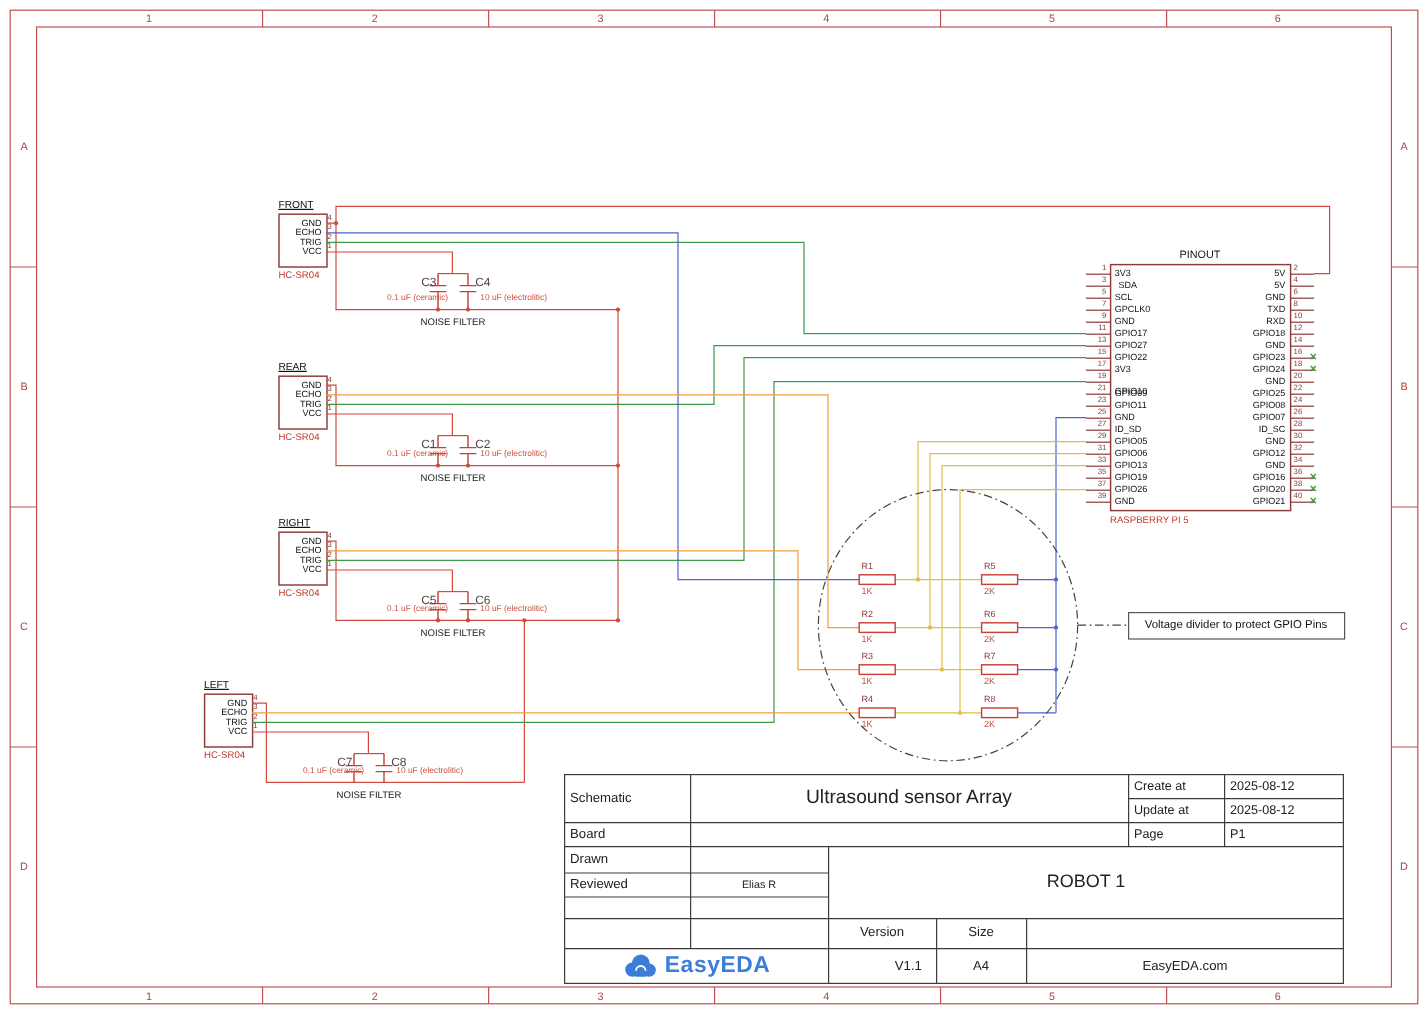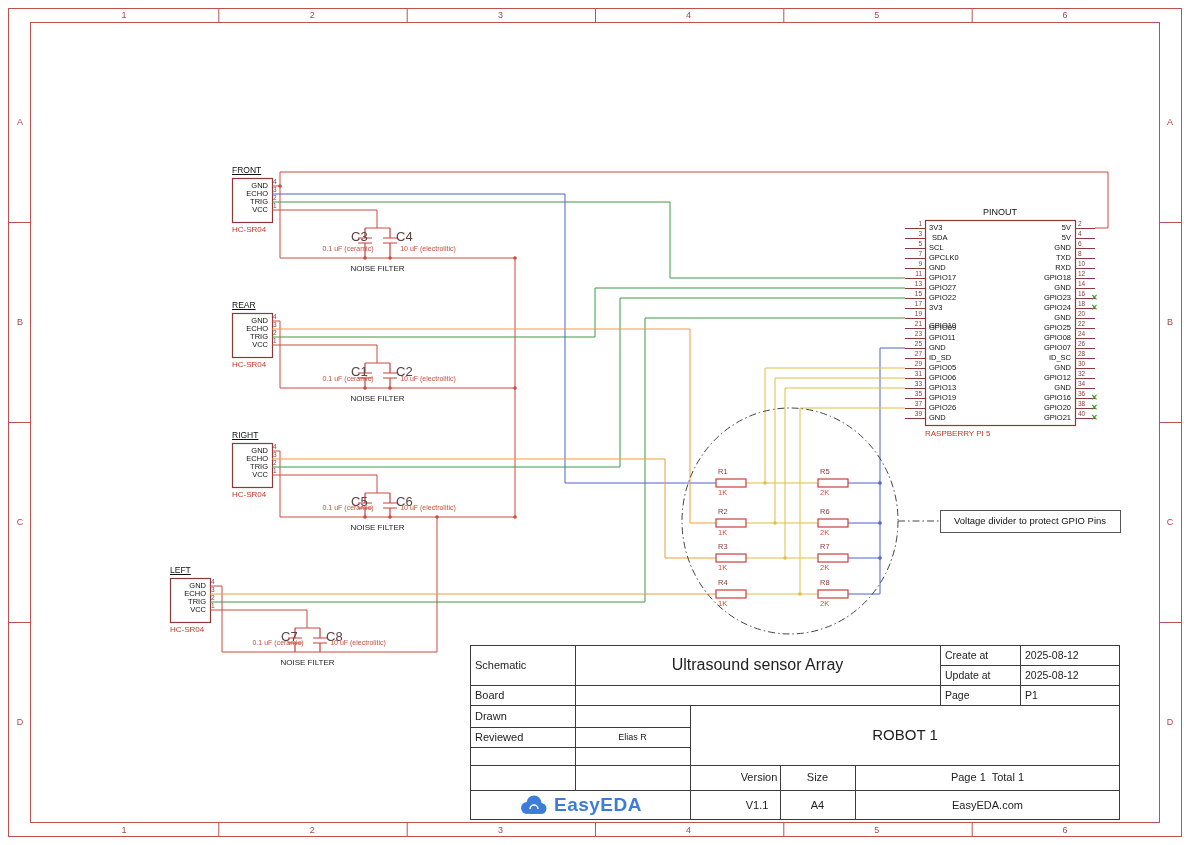--- a/index.html
+++ b/index.html
@@ -8,21 +8,21 @@
   #draw{position:absolute;left:0;top:0;}
   .txt{position:absolute;font-family:"Liberation Sans",sans-serif;white-space:nowrap;color:#1a1a1a;line-height:1.15;}
   .c{text-align:center;}
   .pre{white-space:pre;}
   .pinlbl{font-size:7.5px;color:#101010;}
   .pinnum{font-size:6.5px;color:#8b3a3a;}
   .sensname{font-size:8.5px;color:#111;text-decoration:underline;}
   .partname{font-size:8px;color:#c0392b;}
   .resname{font-size:7.5px;color:#8b3a3a;}
   .resval{font-size:7.5px;color:#c8503c;text-align:right;}
-  .capname{font-size:13px;color:#5a4040;}
+  .capname{font-size:10px;color:#5a4040;}
   .capval{font-size:7px;color:#c8503c;}
   .nflbl{font-size:8px;color:#222;}
   .framelbl{font-size:9px;color:#b04343;}
   .stub{position:absolute;height:1px;background:#8b3a3a;}
   .ncx{font-size:8px;font-weight:bold;color:#2f9e2f;}
   .tbl{font-size:11px;color:#222;}
   .logotext{font-size:19px;font-weight:bold;color:#3b7dd8;letter-spacing:.5px;}
 </style>
 </head>
 <body>
@@ -392,23 +392,22 @@
 <div class="txt tbl" style="left:1025px;top:645px;height:20px;line-height:20px;font-size:10.5px;">2025-08-12</div>
 <div class="txt tbl" style="left:945px;top:665px;height:20px;line-height:20px;font-size:10.5px;">Update at</div>
 <div class="txt tbl" style="left:1025px;top:665px;height:20px;line-height:20px;font-size:10.5px;">2025-08-12</div>
 <div class="txt tbl" style="left:475px;top:685px;height:20px;line-height:20px;">Board</div>
 <div class="txt tbl" style="left:945px;top:685px;height:20px;line-height:20px;font-size:10.5px;">Page</div>
 <div class="txt tbl" style="left:1025px;top:685px;height:20px;line-height:20px;font-size:10.5px;">P1</div>
 <div class="txt tbl" style="left:475px;top:705px;height:22px;line-height:22px;">Drawn</div>
 <div class="txt tbl" style="left:475px;top:727px;height:20px;line-height:20px;">Reviewed</div>
 <div class="txt tbl c" style="left:575px;top:727px;width:115px;height:20px;line-height:20px;font-size:9px;">Elias R</div>
 <div class="txt tbl c" style="left:690px;top:705px;width:430px;height:60px;line-height:60px;font-size:15px;">ROBOT 1</div>
-<div class="txt tbl c" style="left:690px;top:765px;width:90px;height:25px;line-height:25px;padding-left:24px;">Version</div>
+<div class="txt tbl c" style="left:690px;top:765px;width:90px;height:25px;line-height:25px;">Version</div>
 <div class="txt tbl c" style="left:780px;top:765px;width:75px;height:25px;line-height:25px;">Size</div>
-<div class="txt tbl c pre" style="left:855px;top:765px;width:265px;height:25px;line-height:25px;">Page 1  Total 1</div>
 <div class="txt tbl c" style="left:690px;top:790px;width:90px;height:30px;line-height:30px;padding-left:22px;">V1.1</div>
 <div class="txt tbl c" style="left:780px;top:790px;width:75px;height:30px;line-height:30px;">A4</div>
 <div class="txt" style="left:470px;top:790px;width:220px;height:30px;display:flex;align-items:center;justify-content:center;gap:6px;">
   <svg width="30" height="22" viewBox="0 0 30 22">
     <circle cx="9" cy="14" r="6" fill="#3b7dd8"></circle>
     <circle cx="16" cy="9" r="7.5" fill="#3b7dd8"></circle>
     <circle cx="23" cy="14.5" r="5.5" fill="#3b7dd8"></circle>
     <rect x="9" y="12" width="14" height="8" rx="4" fill="#3b7dd8"></rect>
     <path d="M12 15 a4 4 0 0 1 8 0" stroke="#ffffff" stroke-width="1.5" fill="none"></path>
   </svg>

